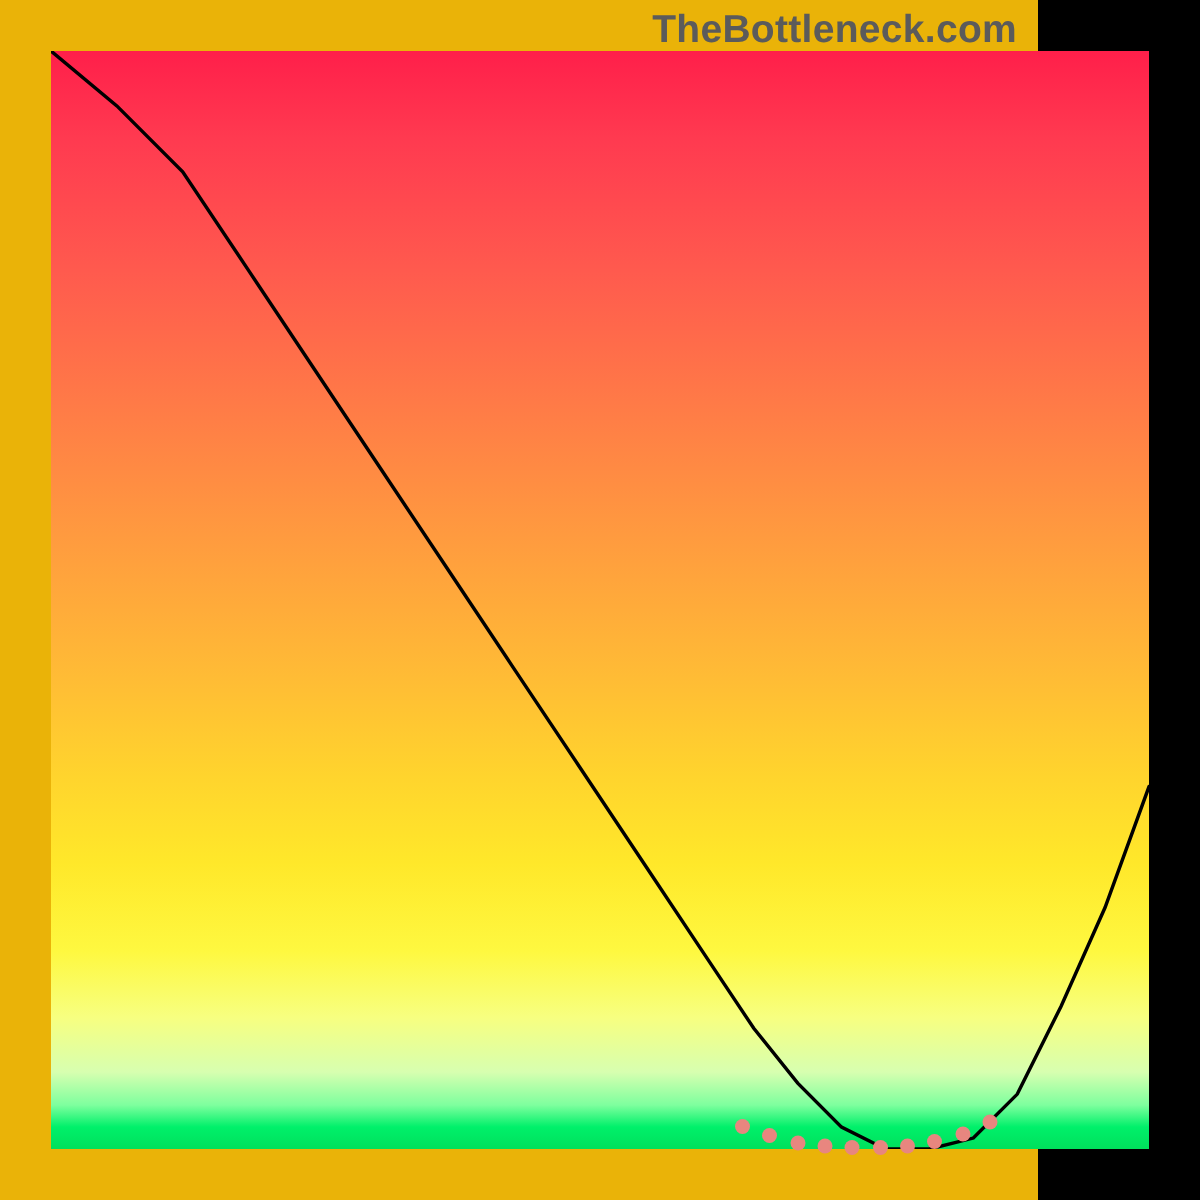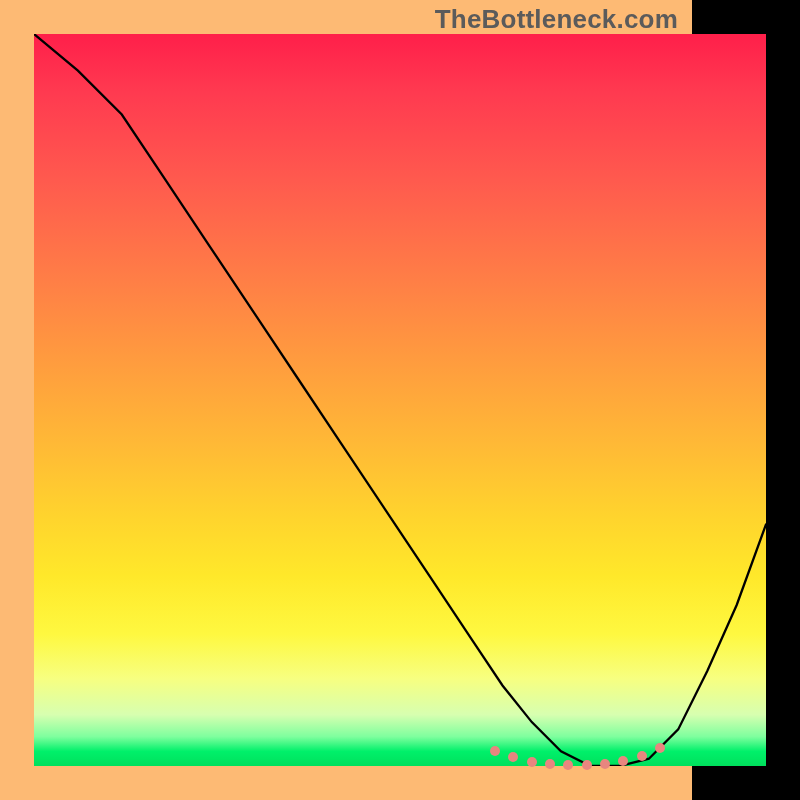--- a/index.html
+++ b/index.html
@@ -1,17 +1,17 @@
 <!DOCTYPE html>
 <html><head>
 <meta charset="utf-8">
 <style>
   * { margin: 0; padding: 0; box-sizing: border-box; }
   html, body { width: 800px; height: 800px; background: #000; overflow: hidden; }
-  .stage { position: relative; width: 692px; height: 800px; background: #fdba74; }
+  .stage { position: relative; width: 692px; height: 800px; background: #eab308; }
   .watermark {
     position: absolute;
     top: 4px;
     right: 14px;
     color: #5b5b5b;
     font: 600 26px Arial, Helvetica, sans-serif;
     letter-spacing: 0.2px;
   }
   .plot {
     position: absolute;

